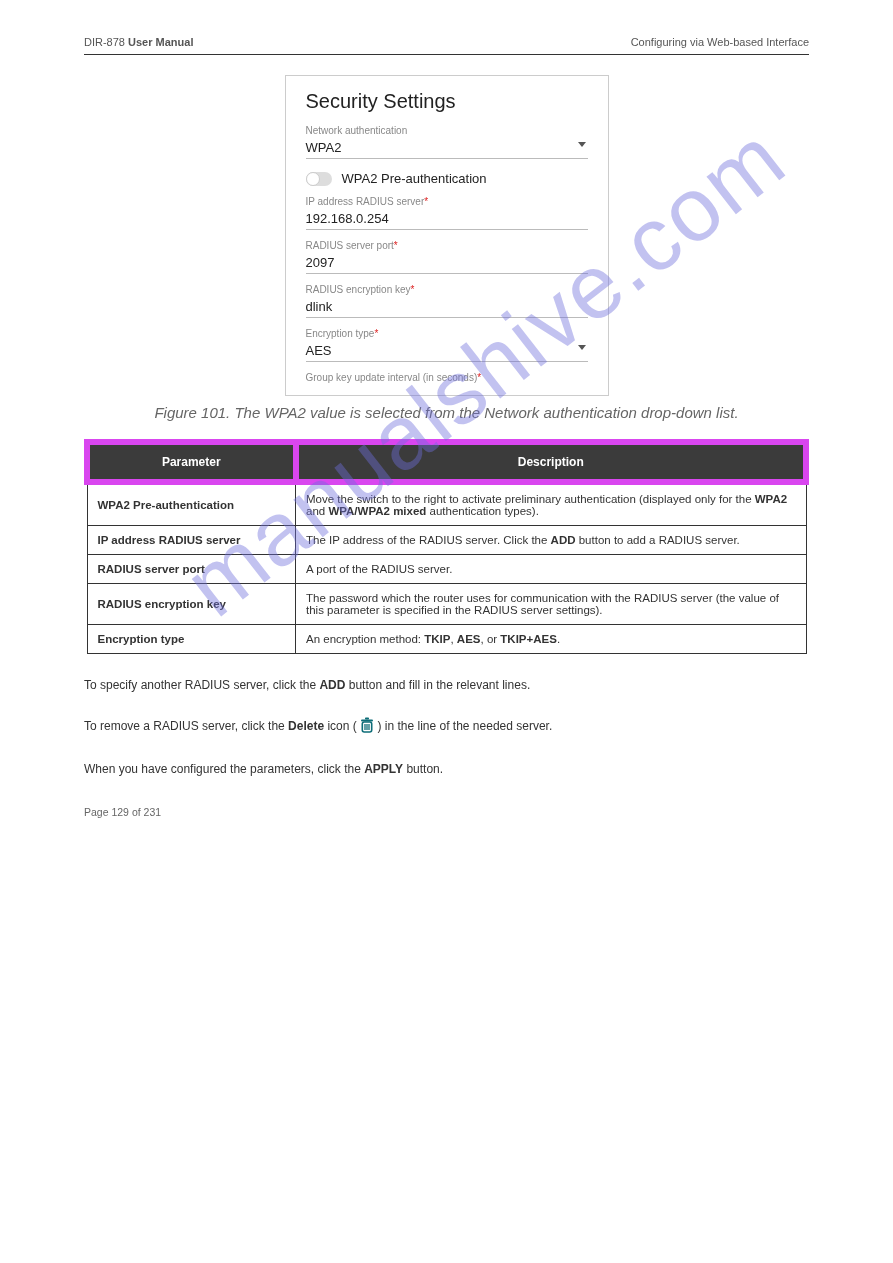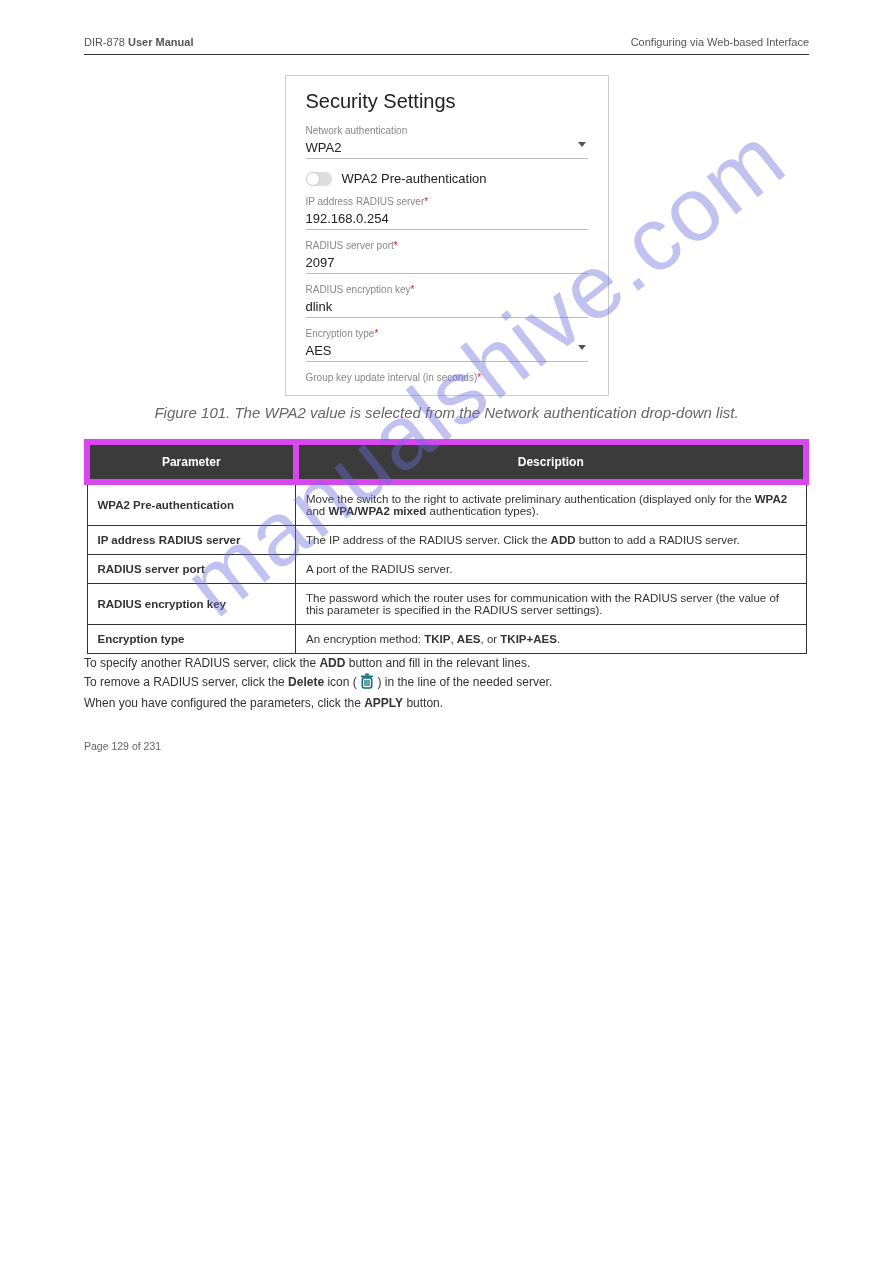--- a/index.html
+++ b/index.html
@@ -114,20 +114,21 @@
   table.params td.param {
     width: 29%;
     color: #333;
   }
   table.params td strong { font-weight: bold; }
 
   .paragraph {
     font-size: 12px;
     color: #333;
     line-height: 1.5;
+    margin-top: 22px;
   }
   .paragraph .bold { font-weight: bold; }
   .trash-icon {
     display: inline-block;
     vertical-align: middle;
   }
   .footer {
     display: flex;
     justify-content: space-between;
     font-size: 10.5px;

